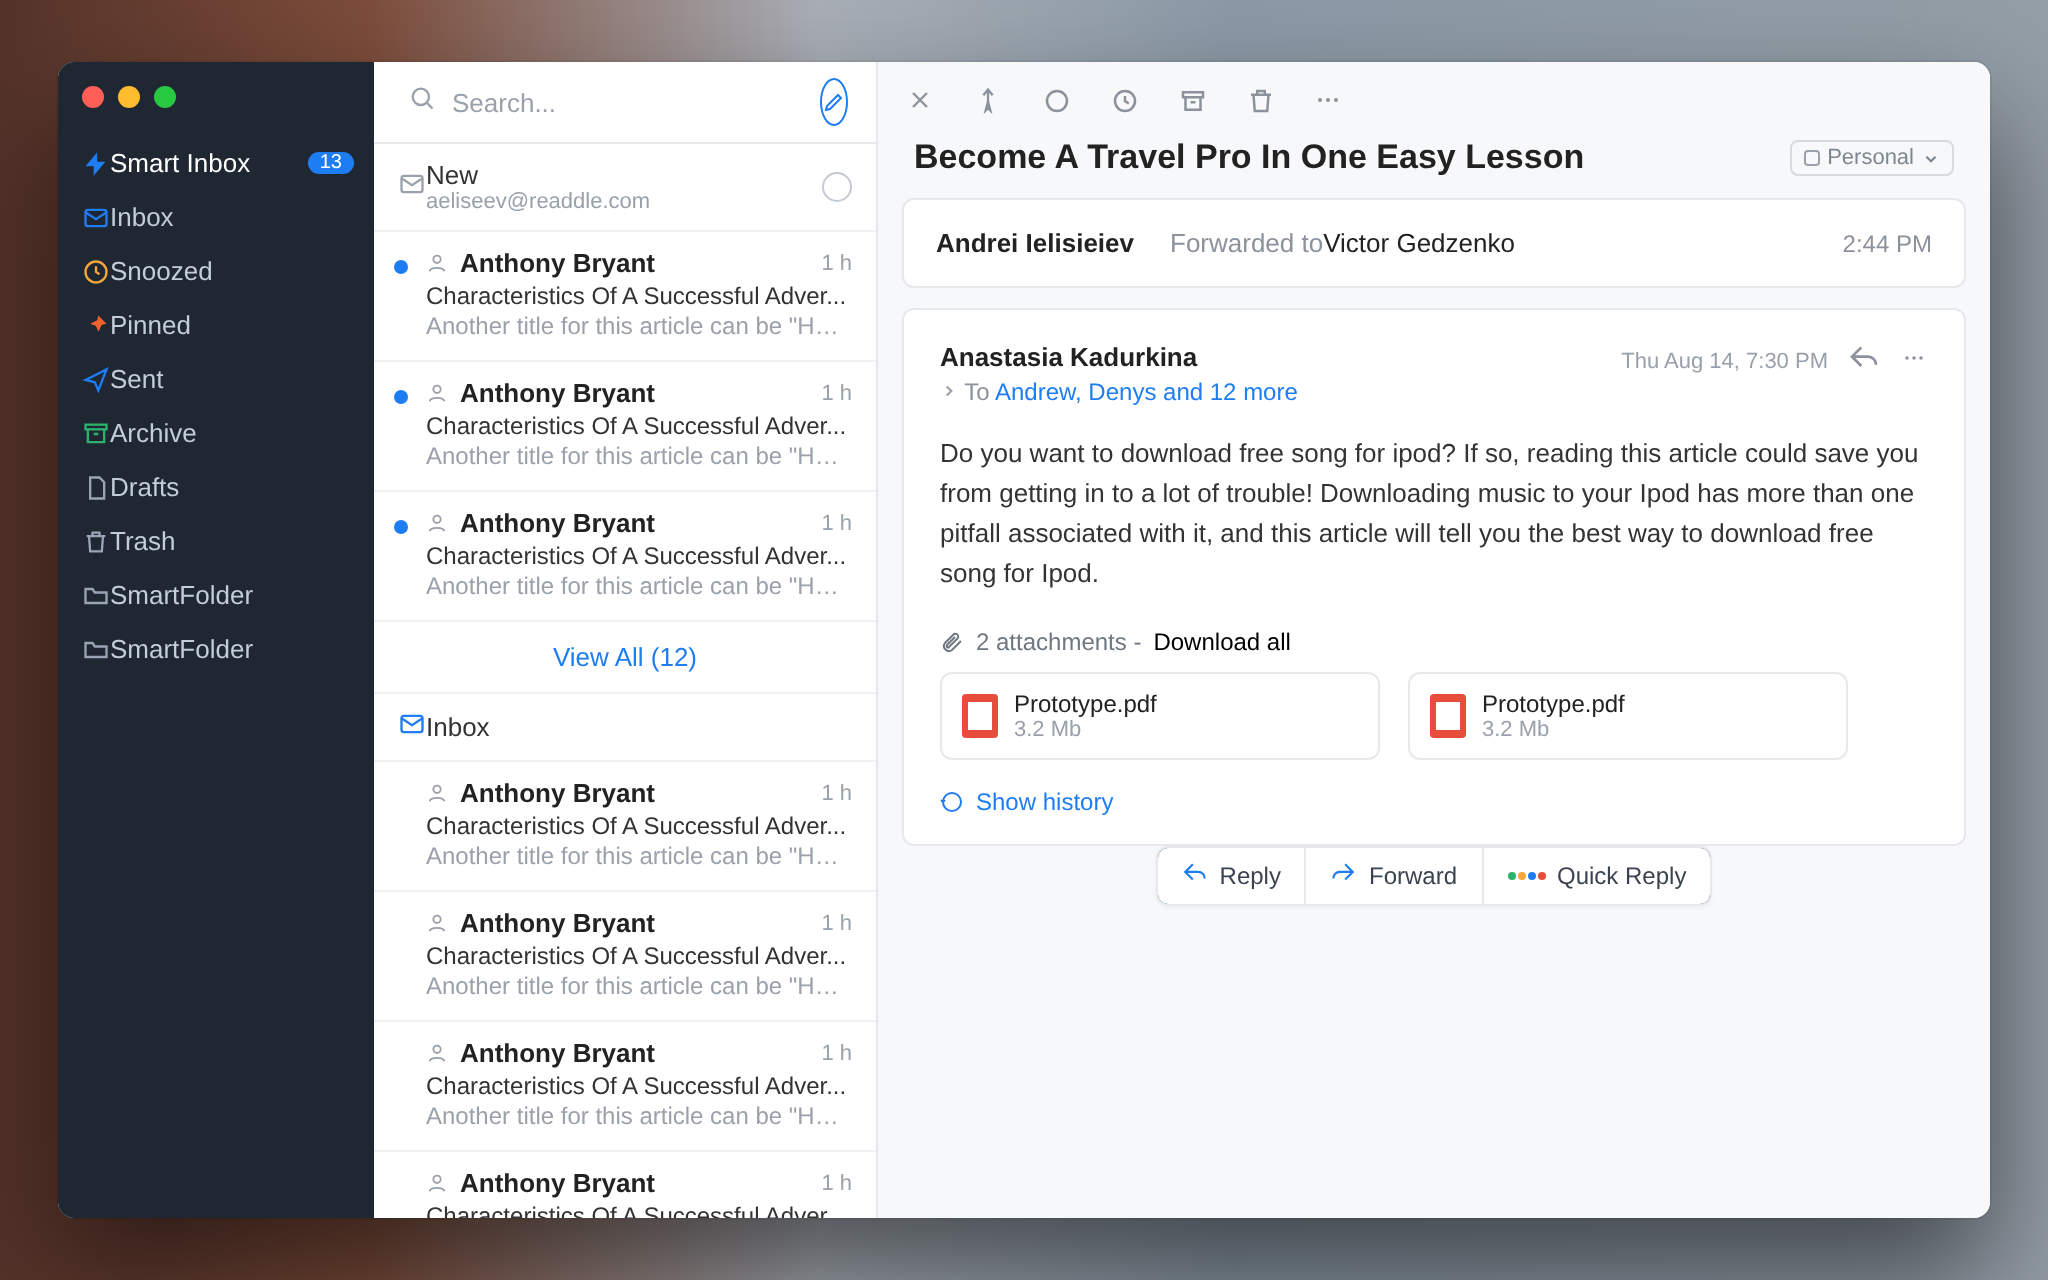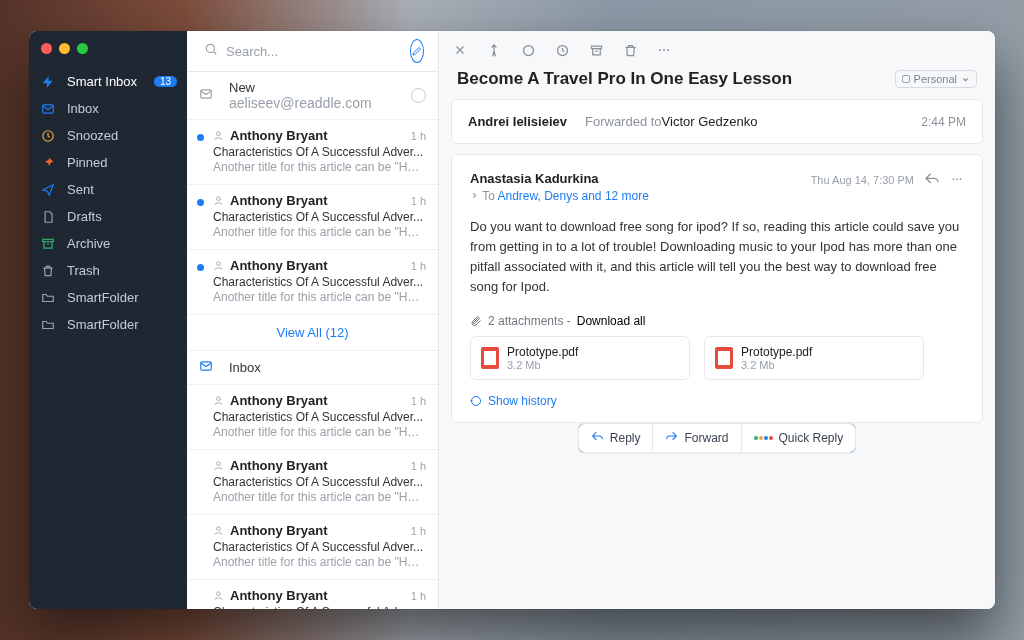--- a/index.html
+++ b/index.html
@@ -11,36 +11,36 @@
   .window {
     width: 966px; height: 578px; background:#fff; border-radius:8px; overflow:hidden;
     box-shadow: 0 30px 60px rgba(0,0,0,.55), 0 0 0 1px rgba(0,0,0,.05);
     display:flex;
   }
   
   .sidebar { width: 158px; background:#1f2733; color:#c3ccda; display:flex; flex-direction:column; padding-top:6px; font-size:13px;}
   .traffic { display:flex; gap:7px; padding:6px 12px 14px; }
   .traffic span { width:11px; height:11px; border-radius:50%; display:block; }
   .t-close{background:#ff5f57;} .t-min{background:#febc2e;} .t-max{background:#28c840;}
-  .nav-item { display:flex; align-items:center; gap:12px; padding:6px 12px; cursor:pointer; position:relative;}
+  .nav-item { display:flex; align-items:center; gap:0; padding:6px 12px; cursor:pointer; position:relative;}
   .nav-item .ic { width:14px; height:14px; display:flex;align-items:center;justify-content:center; }
   .nav-item.active { color:#fff; }
   .badge { position:absolute; right:10px; background:#1e7df2; color:#fff; font-size:10px; border-radius:9px; padding:0 6px; }
   
   .ic-bolt{color:#1e7df2;} .ic-inbox{color:#1e7df2;} .ic-snooze{color:#f7a63b;} .ic-pin{color:#f0632e;} .ic-sent{color:#1e7df2;}
   .ic-draft{color:#9aa4b4;} .ic-archive{color:#2cb26b;} .ic-trash{color:#9aa4b4;} .ic-folder{color:#9aa4b4;}
 
   
   .list { width: 252px; border-right:1px solid #e6e8eb; display:flex; flex-direction:column; background:#fff; overflow:hidden;}
   .search { display:flex; align-items:center; gap:8px; padding:8px 17px; border-bottom:1px solid #e6e8eb;}
   .search input { flex:1; border:none; outline:none; font-size:13px; color:#555;}
   .search input::placeholder{color:#9aa1ab;}
   .compose { width:24px; height:24px; border:1.5px solid #1e7df2; border-radius:50%; color:#1e7df2; display:flex;align-items:center;justify-content:center; font-size:12px;}
-  .section-head { display:flex; align-items:center; gap:16px; padding:8px 12px; font-size:13px; color:#333; border-bottom:1px solid #eef0f2; position:relative;}
-  .section-head .sub { color:#98a0ab; font-size:14px;text-align:right; }
+  .section-head { display:flex; align-items:center; gap:0; padding:8px 12px; font-size:13px; color:#333; border-bottom:1px solid #eef0f2; position:relative;}
+  .section-head .sub { color:#98a0ab; font-size:11px;text-align:right; }
   .chk { width:15px;height:15px;border:1.5px solid #c4cad2;border-radius:50%; margin-left:auto;}
   .msg { padding:8px 12px 10px 26px; border-bottom:1px solid #eef0f2; position:relative; cursor:pointer;}
   .msg .dot { position:absolute; left:10px; top:14px; width:7px;height:7px;border-radius:50%; background:#1e7df2;}
   .msg .top { display:flex; align-items:center; gap:6px;}
   .msg .from { font-weight:600; font-size:13px; color:#222; }
   .msg .time { margin-left:auto; font-size:11px; color:#9aa1ab;}
   .msg .subj { font-size:12px; color:#333; white-space:nowrap; overflow:hidden; text-overflow:ellipsis; margin-top:2px;}
   .msg .prev { font-size:12px; color:#9aa1ab; white-space:nowrap; overflow:hidden; text-overflow:ellipsis; margin-top:1px;}
   .person-ic { width:11px;height:11px;}
   .view-all { text-align:center; color:#1e7df2; font-size:13px; padding:10px 0; border-bottom:1px solid #eef0f2; cursor:pointer;}
@@ -129,35 +129,35 @@
     </div>
     <div class="nav-item">
       <span class="ic ic-sent">
           <svg viewBox="0 0 24 24" width="14" height="14" fill="none" stroke="currentColor" stroke-width="2">
             <path d="M3 12l18-9-7 18-3-7z"></path>
           </svg>
         </span>
       <span>Sent</span>
     </div>
     <div class="nav-item">
-      <span class="ic ic-draft">
-          <svg viewBox="0 0 24 24" width="14" height="14" fill="none" stroke="currentColor" stroke-width="2">
-            <path d="M7 3h8l4 4v14H7z"></path>
-          </svg>
-        </span>
-      <span>Drafts</span>
-    </div>
-    <div class="nav-item">
       <span class="ic ic-archive">
           <svg viewBox="0 0 24 24" width="14" height="14" fill="none" stroke="currentColor" stroke-width="2">
             <rect x="3" y="4" width="18" height="4"></rect>
             <path d="M5 8v11h14V8M10 12h4"></path>
           </svg>
         </span>
       <span>Archive</span>
+    </div>
+    <div class="nav-item">
+      <span class="ic ic-draft">
+          <svg viewBox="0 0 24 24" width="14" height="14" fill="none" stroke="currentColor" stroke-width="2">
+            <path d="M7 3h8l4 4v14H7z"></path>
+          </svg>
+        </span>
+      <span>Drafts</span>
     </div>
     <div class="nav-item">
       <span class="ic ic-trash">
           <svg viewBox="0 0 24 24" width="14" height="14" fill="none" stroke="currentColor" stroke-width="2">
             <path d="M4 7h16M9 7V4h6v3M6 7l1 13h10l1-13"></path>
           </svg>
         </span>
       <span>Trash</span>
     </div>
     <div class="nav-item">

